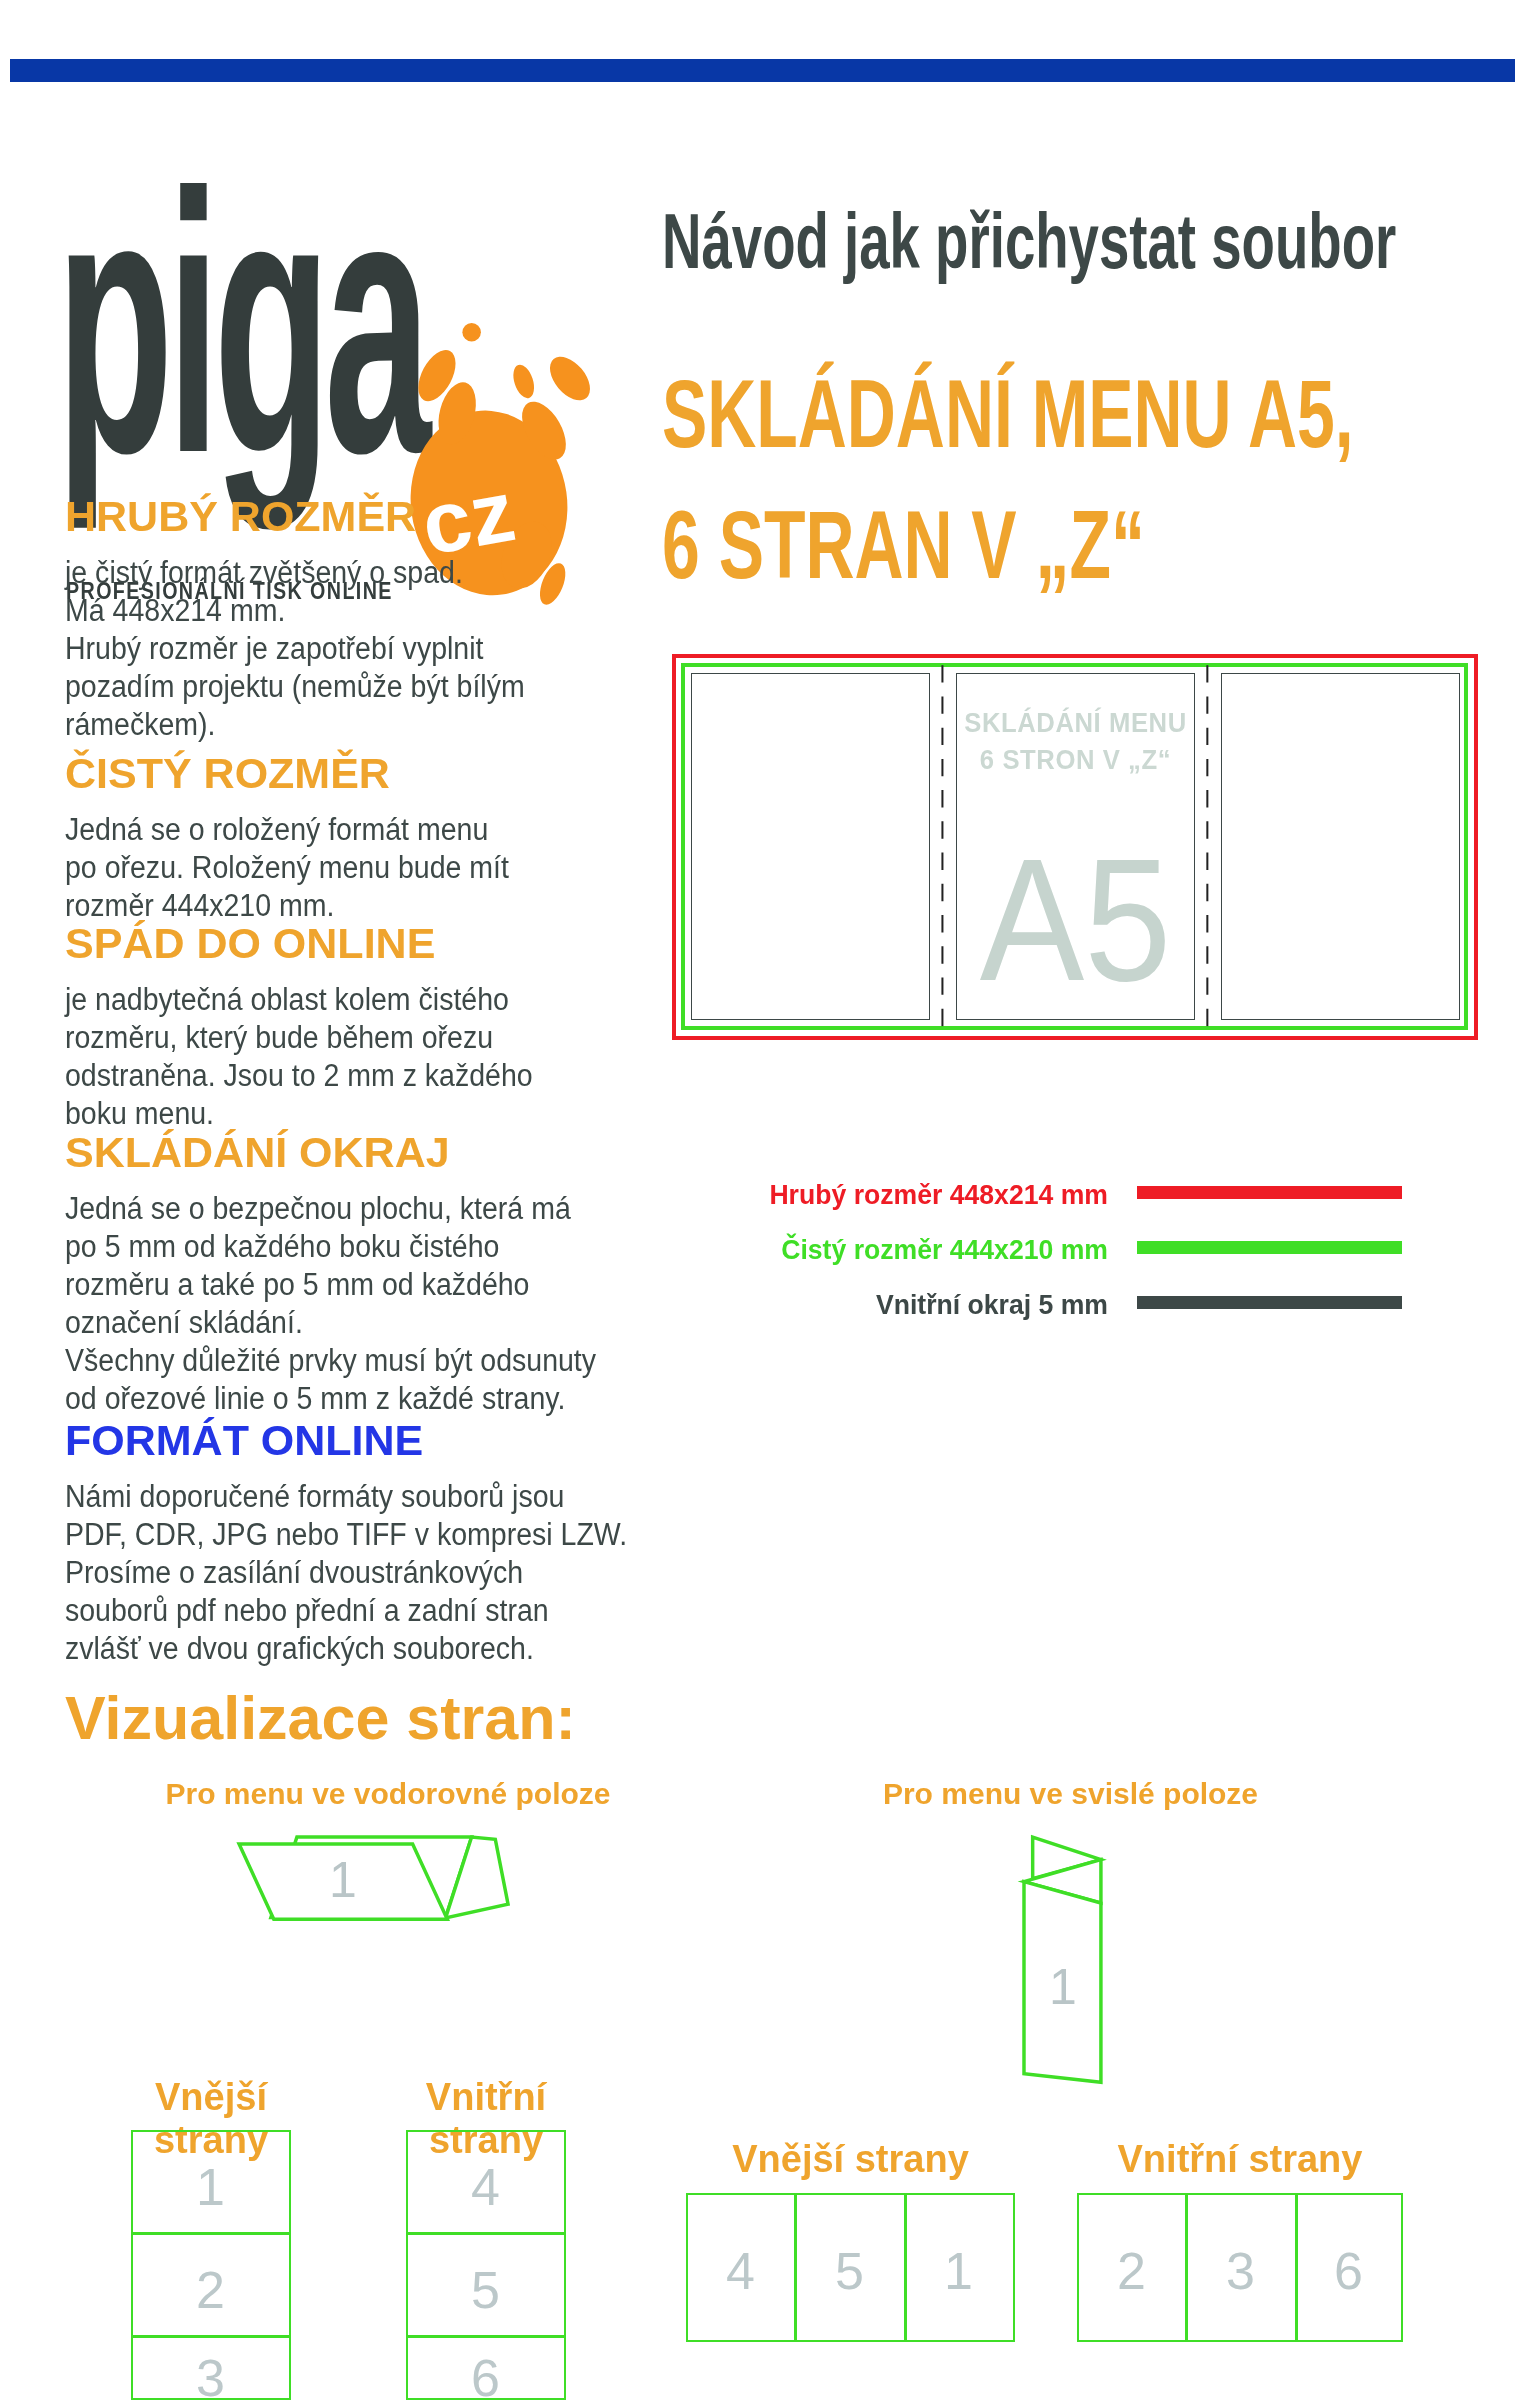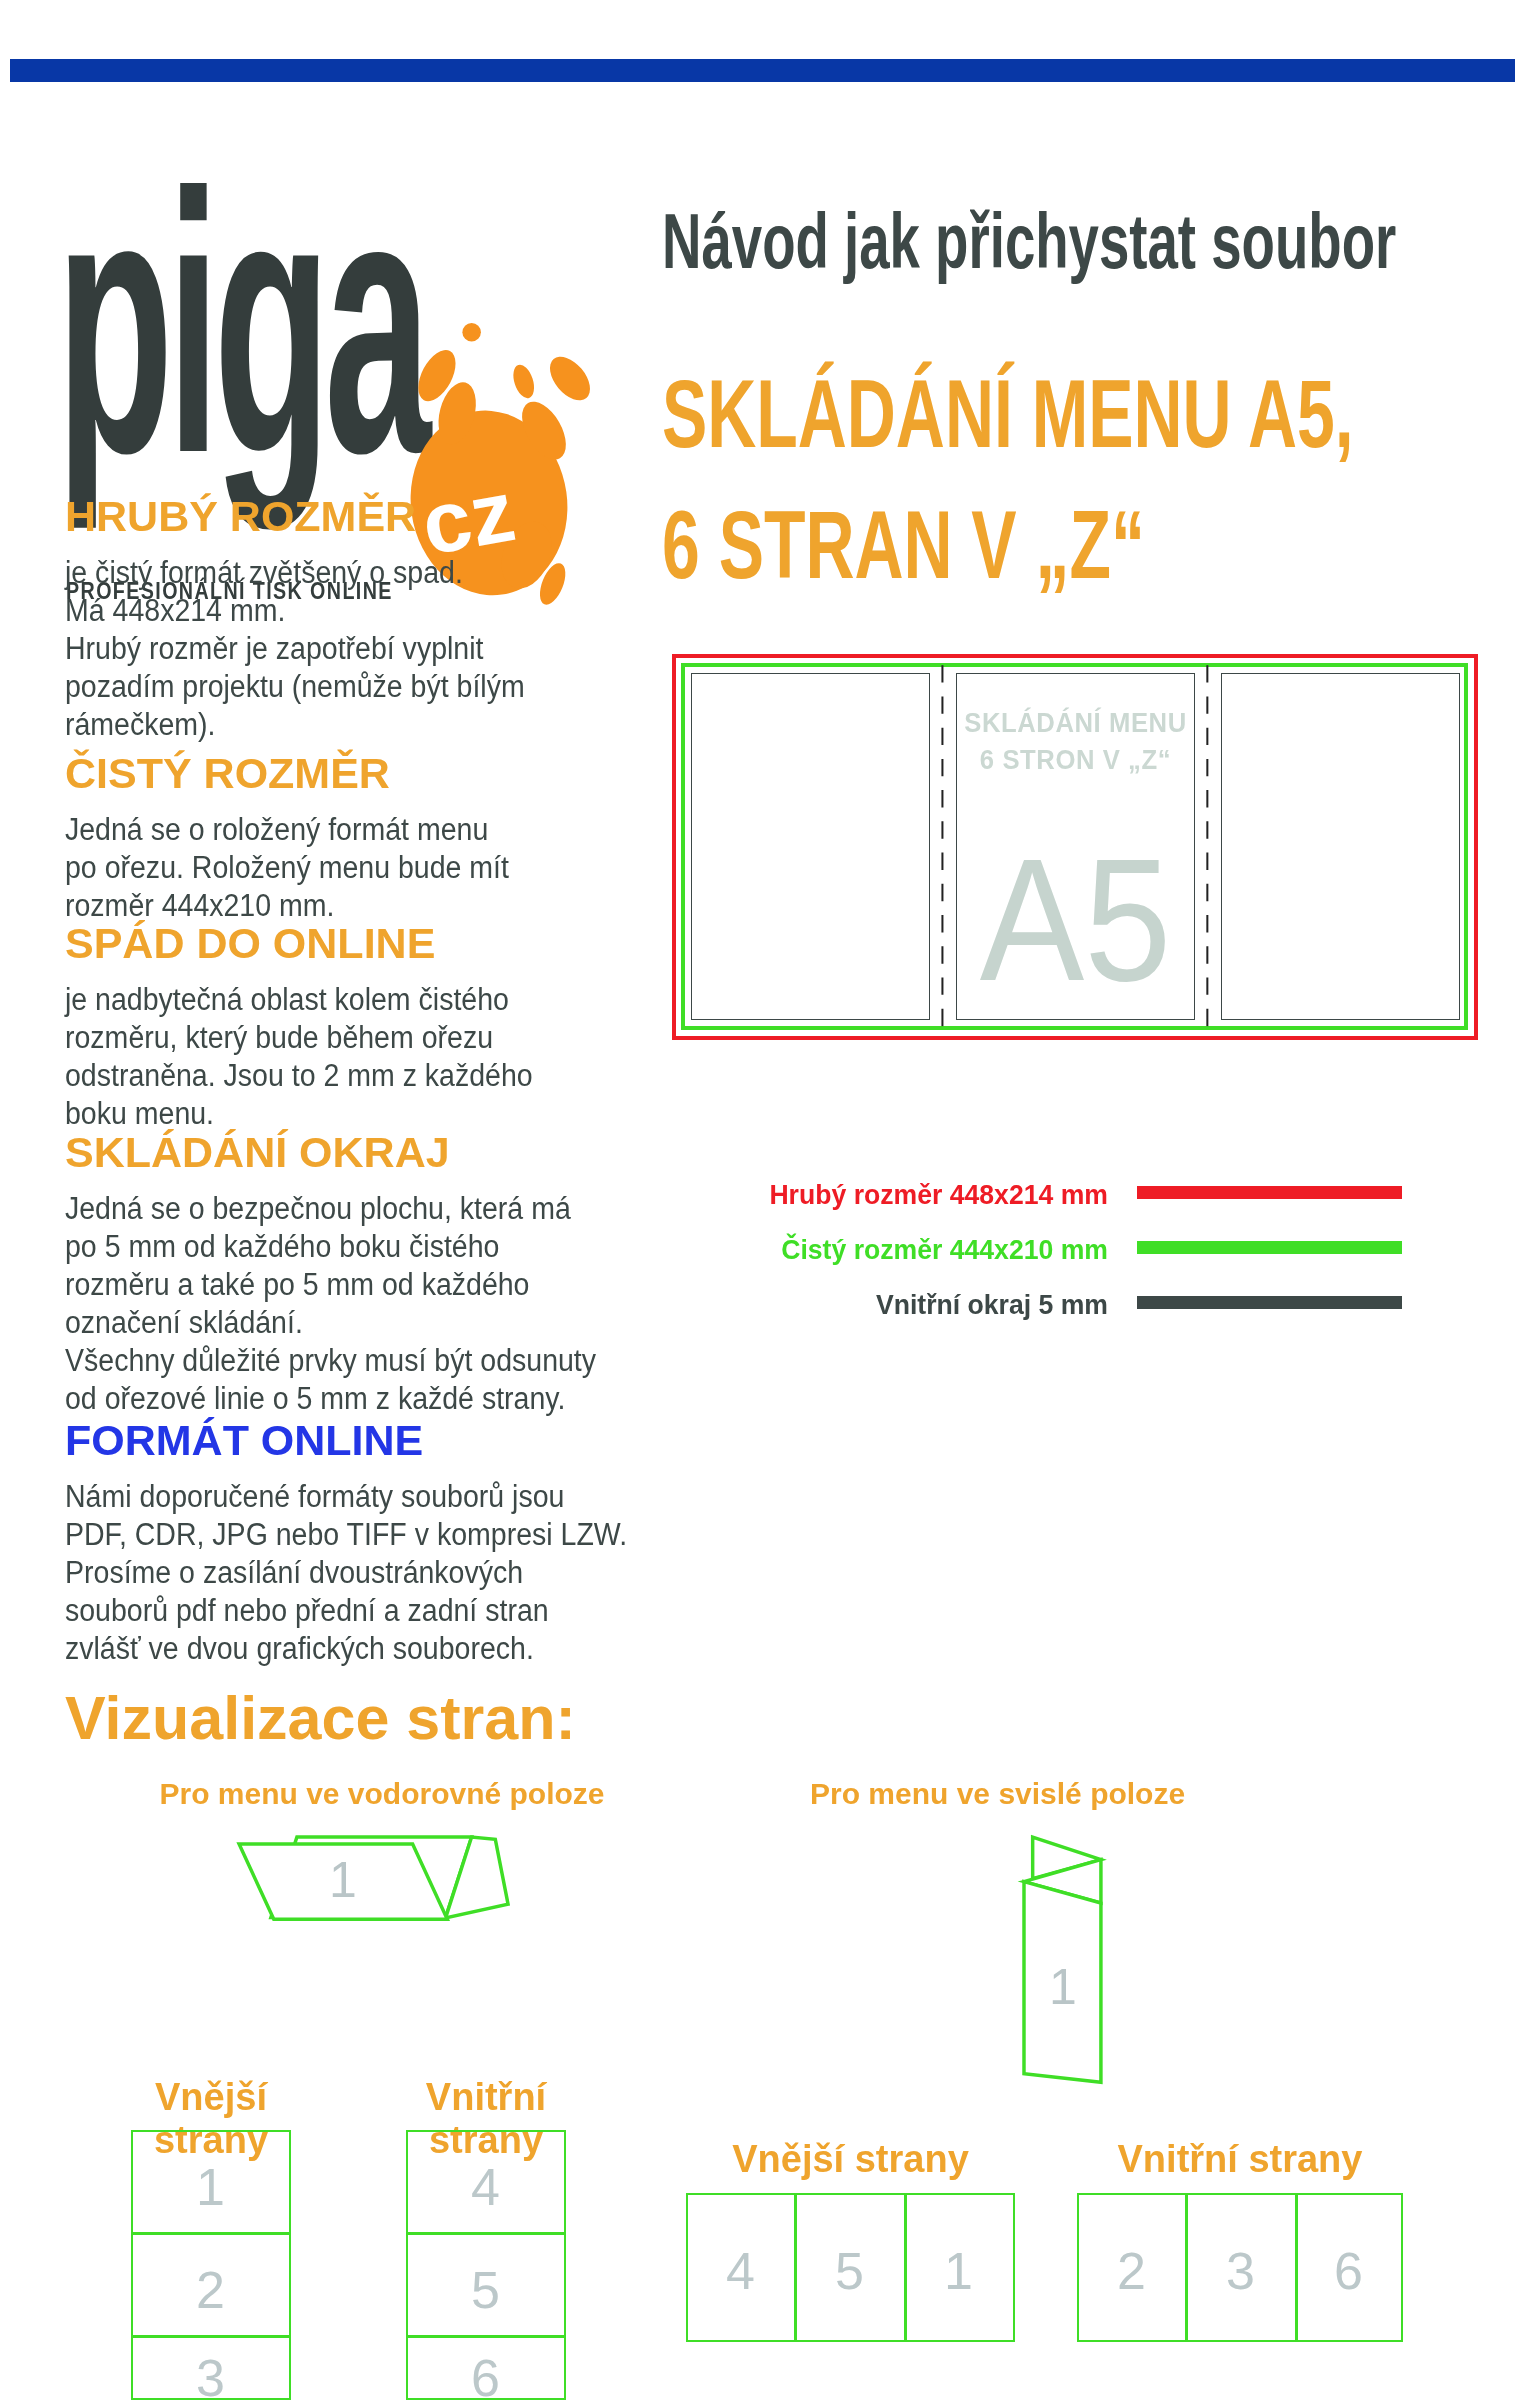--- a/index.html
+++ b/index.html
@@ -156,22 +156,22 @@
   <div class="abs nosel" id="diagram-a5">A5</div>
 
   <div class="abs legend-text" style="left:645px;top:1179px;color:#ee1c25">Hrubý rozměr 448x214 mm</div>
   <div class="abs legend-bar" style="left:1137px;top:1186px;background:#ee1c25"></div>
   <div class="abs legend-text" style="left:645px;top:1234px;color:#3fde26">Čistý rozměr 444x210 mm</div>
   <div class="abs legend-bar" style="left:1137px;top:1241px;background:#3fde26"></div>
   <div class="abs legend-text" style="left:645px;top:1289px;color:#3d4847">Vnitřní okraj 5 mm</div>
   <div class="abs legend-bar" style="left:1137px;top:1296px;background:#3d4847"></div>
 
   <div class="abs nosel" id="viz-h">Vizualizace stran:</div>
-  <div class="abs viz-sub" style="left:81px;top:1777px;width:602px;text-align:center">Pro menu ve vodorovné poloze</div>
-  <div class="abs viz-sub" style="left:810px;top:1777px;width:521px;">Pro menu ve svislé poloze</div>
+  <div class="abs viz-sub" style="left:87px;top:1777px;width:602px;text-align:center">Pro menu ve vodorovné poloze</div>
+  <div class="abs viz-sub" style="left:810px;top:1777px;width:521px;text-align:center">Pro menu ve svislé poloze</div>
 
   <svg class="abs" style="left:0;top:0" width="1517" height="2401" viewBox="0 0 2622 4151">
     <g stroke="#3fde26" stroke-width="6" fill="#ffffff" stroke-linejoin="miter">
       <polygon points="513,3176 815,3176 770,3315 468,3315"></polygon>
       <polygon points="815,3176 770,3316 878,3292 856,3180"></polygon>
       <polygon points="413,3188 713,3188 773,3318 473,3318"></polygon>
     </g>
   </svg>
   <div class="abs fold-num" style="left:317px;top:1851px">1</div>
 

